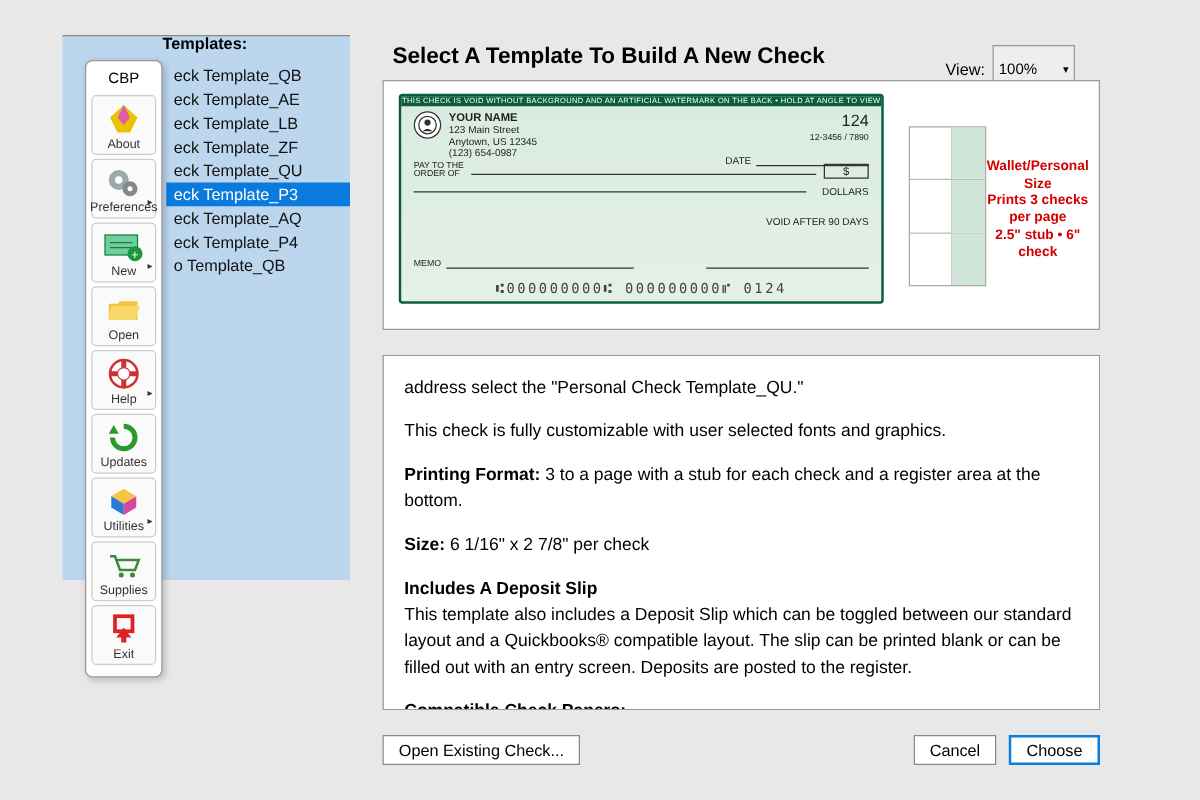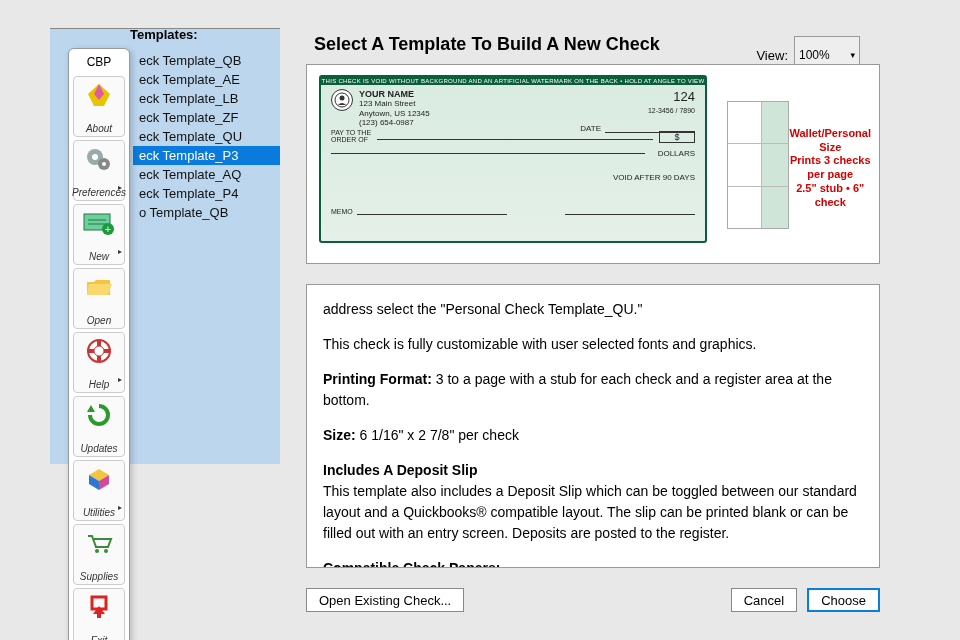--- a/index.html
+++ b/index.html
@@ -3,21 +3,21 @@
 <meta charset="utf-8">
 <style>
 * { box-sizing: border-box; margin: 0; padding: 0; }
 body { font-family: "Segoe UI", Arial, sans-serif; font-size: 13px; background: #e8e8e8; width: 960px; height: 640px; overflow: hidden; position: relative; }
 
 
 .toolbar { position: absolute; left: 68px; top: 48px; width: 62px; background: #fff; border: 1px solid #999; border-radius: 6px; box-shadow: 2px 2px 6px rgba(0,0,0,0.2); z-index: 50; padding: 4px 0 6px; }
 .toolbar-label { font-size: 12px; text-align: center; padding: 2px 0 4px; }
 .tool-btn { display: flex; flex-direction: column; align-items: center; justify-content: center; padding: 4px 2px 2px; margin: 3px 4px; border: 1px solid #ccc; border-radius: 4px; background: #fafafa; cursor: pointer; font-size: 10px; position: relative; }
 .tool-btn .ico { width: 34px; height: 28px; display: flex; align-items: center; justify-content: center; }
-.tool-btn .lbl { font-size: 10px; color: #333; margin-top: 14px; font-style: italic; }
+.tool-btn .lbl { font-size: 10px; color: #333; margin-top: 1px; }
 .arrow-marker { position: absolute; right: 2px; bottom: 8px; font-size: 8px; color: #333; }
 
 
 .templates-panel { position: absolute; left: 50px; top: 28px; width: 230px; height: 436px; background: #bcd6ee; border-top: 1px solid #888; }
 .templates-header { position: absolute; left: 80px; top: -2px; font-weight: bold; font-size: 13px; }
 .template-list { position: absolute; left: 83px; top: 22px; right: 0; }
 .template-item { padding: 2px 6px; font-size: 13px; color: #111; cursor: pointer; white-space: nowrap; }
 .template-item.selected { background: #0a7bdc; color: #fff; }
 
 
@@ -240,20 +240,21 @@
         <div class="chk-pay-line"></div>
         <div class="chk-amt-box">$</div>
         <div class="chk-words"></div>
         <div class="chk-dollars">DOLLARS</div>
         <div class="chk-void">VOID AFTER 90 DAYS</div>
         <div class="chk-memo">
           <span>MEMO</span>
             <div class="line"></div>
         </div>
         <div class="chk-sig"></div>
+        <div class="chk-micr">⑆000000000⑆ 000000000⑈  0124</div>
       </div>
     </div>
   </div>
   <div class="preview-right">
     <div class="mini-sheet">
       <div class="mini-row">
           <div class="mini-stub"></div>
           <div class="mini-chk"></div>
         </div>
       <div class="mini-row">

